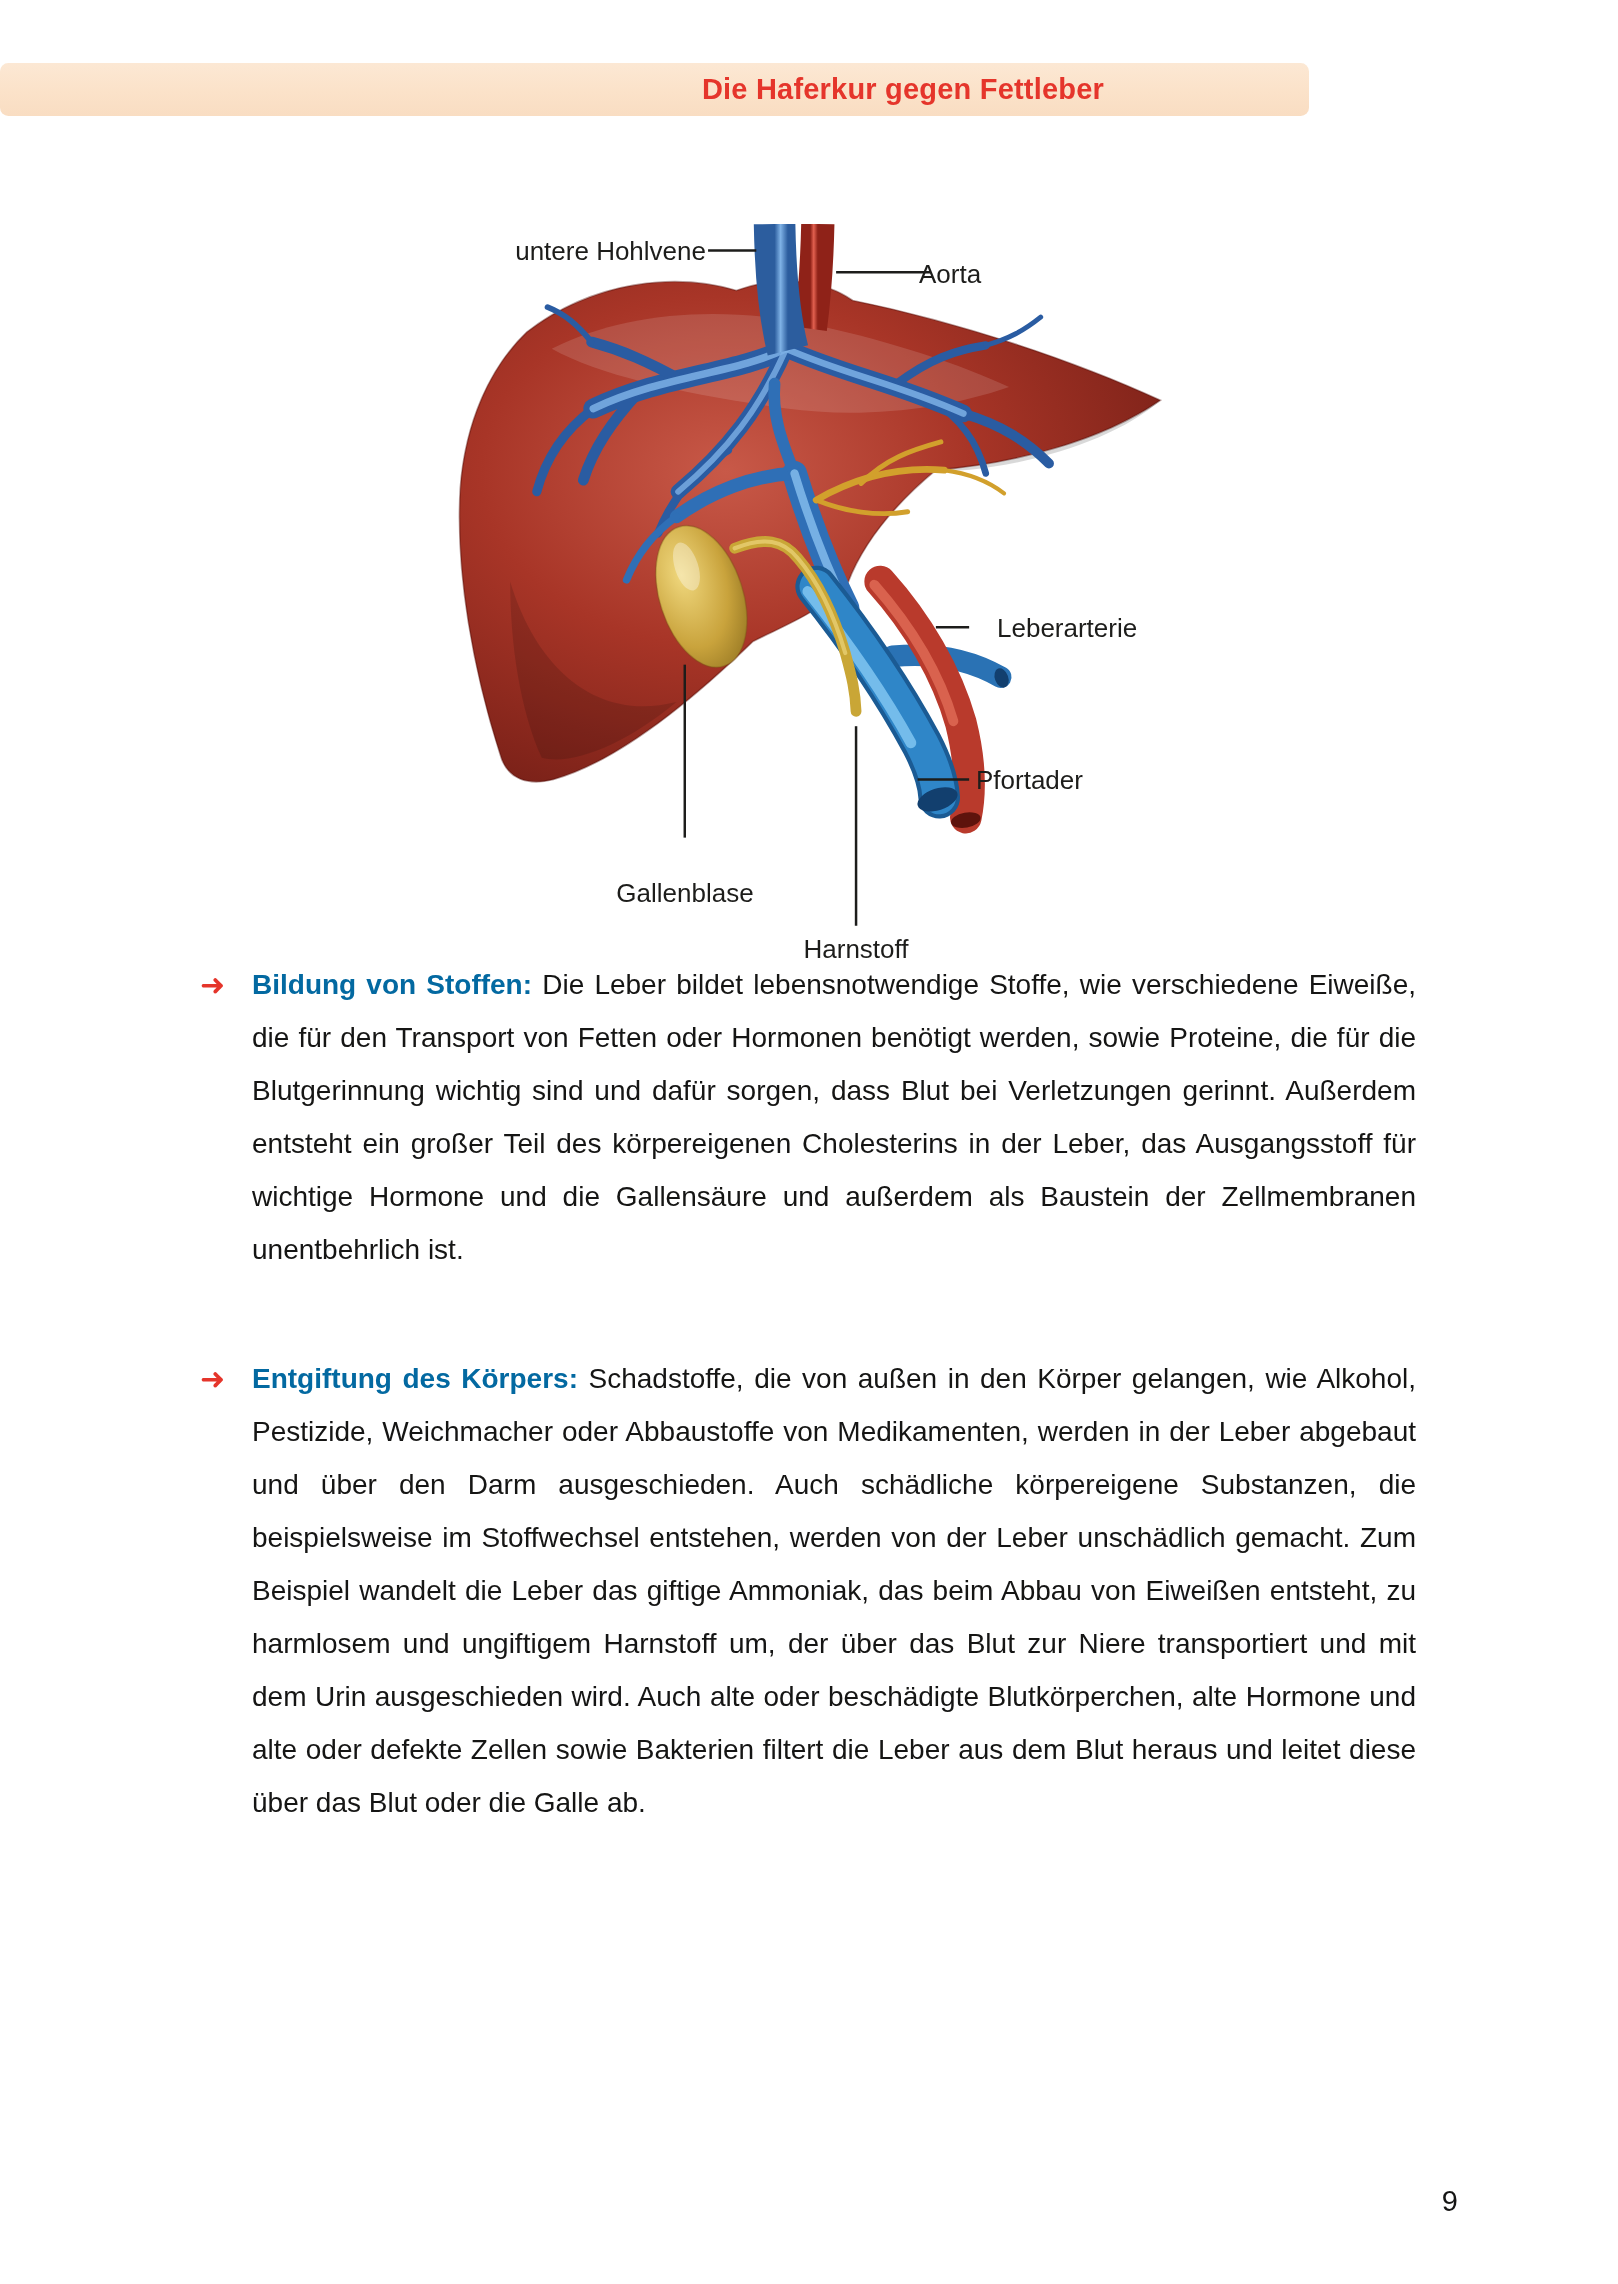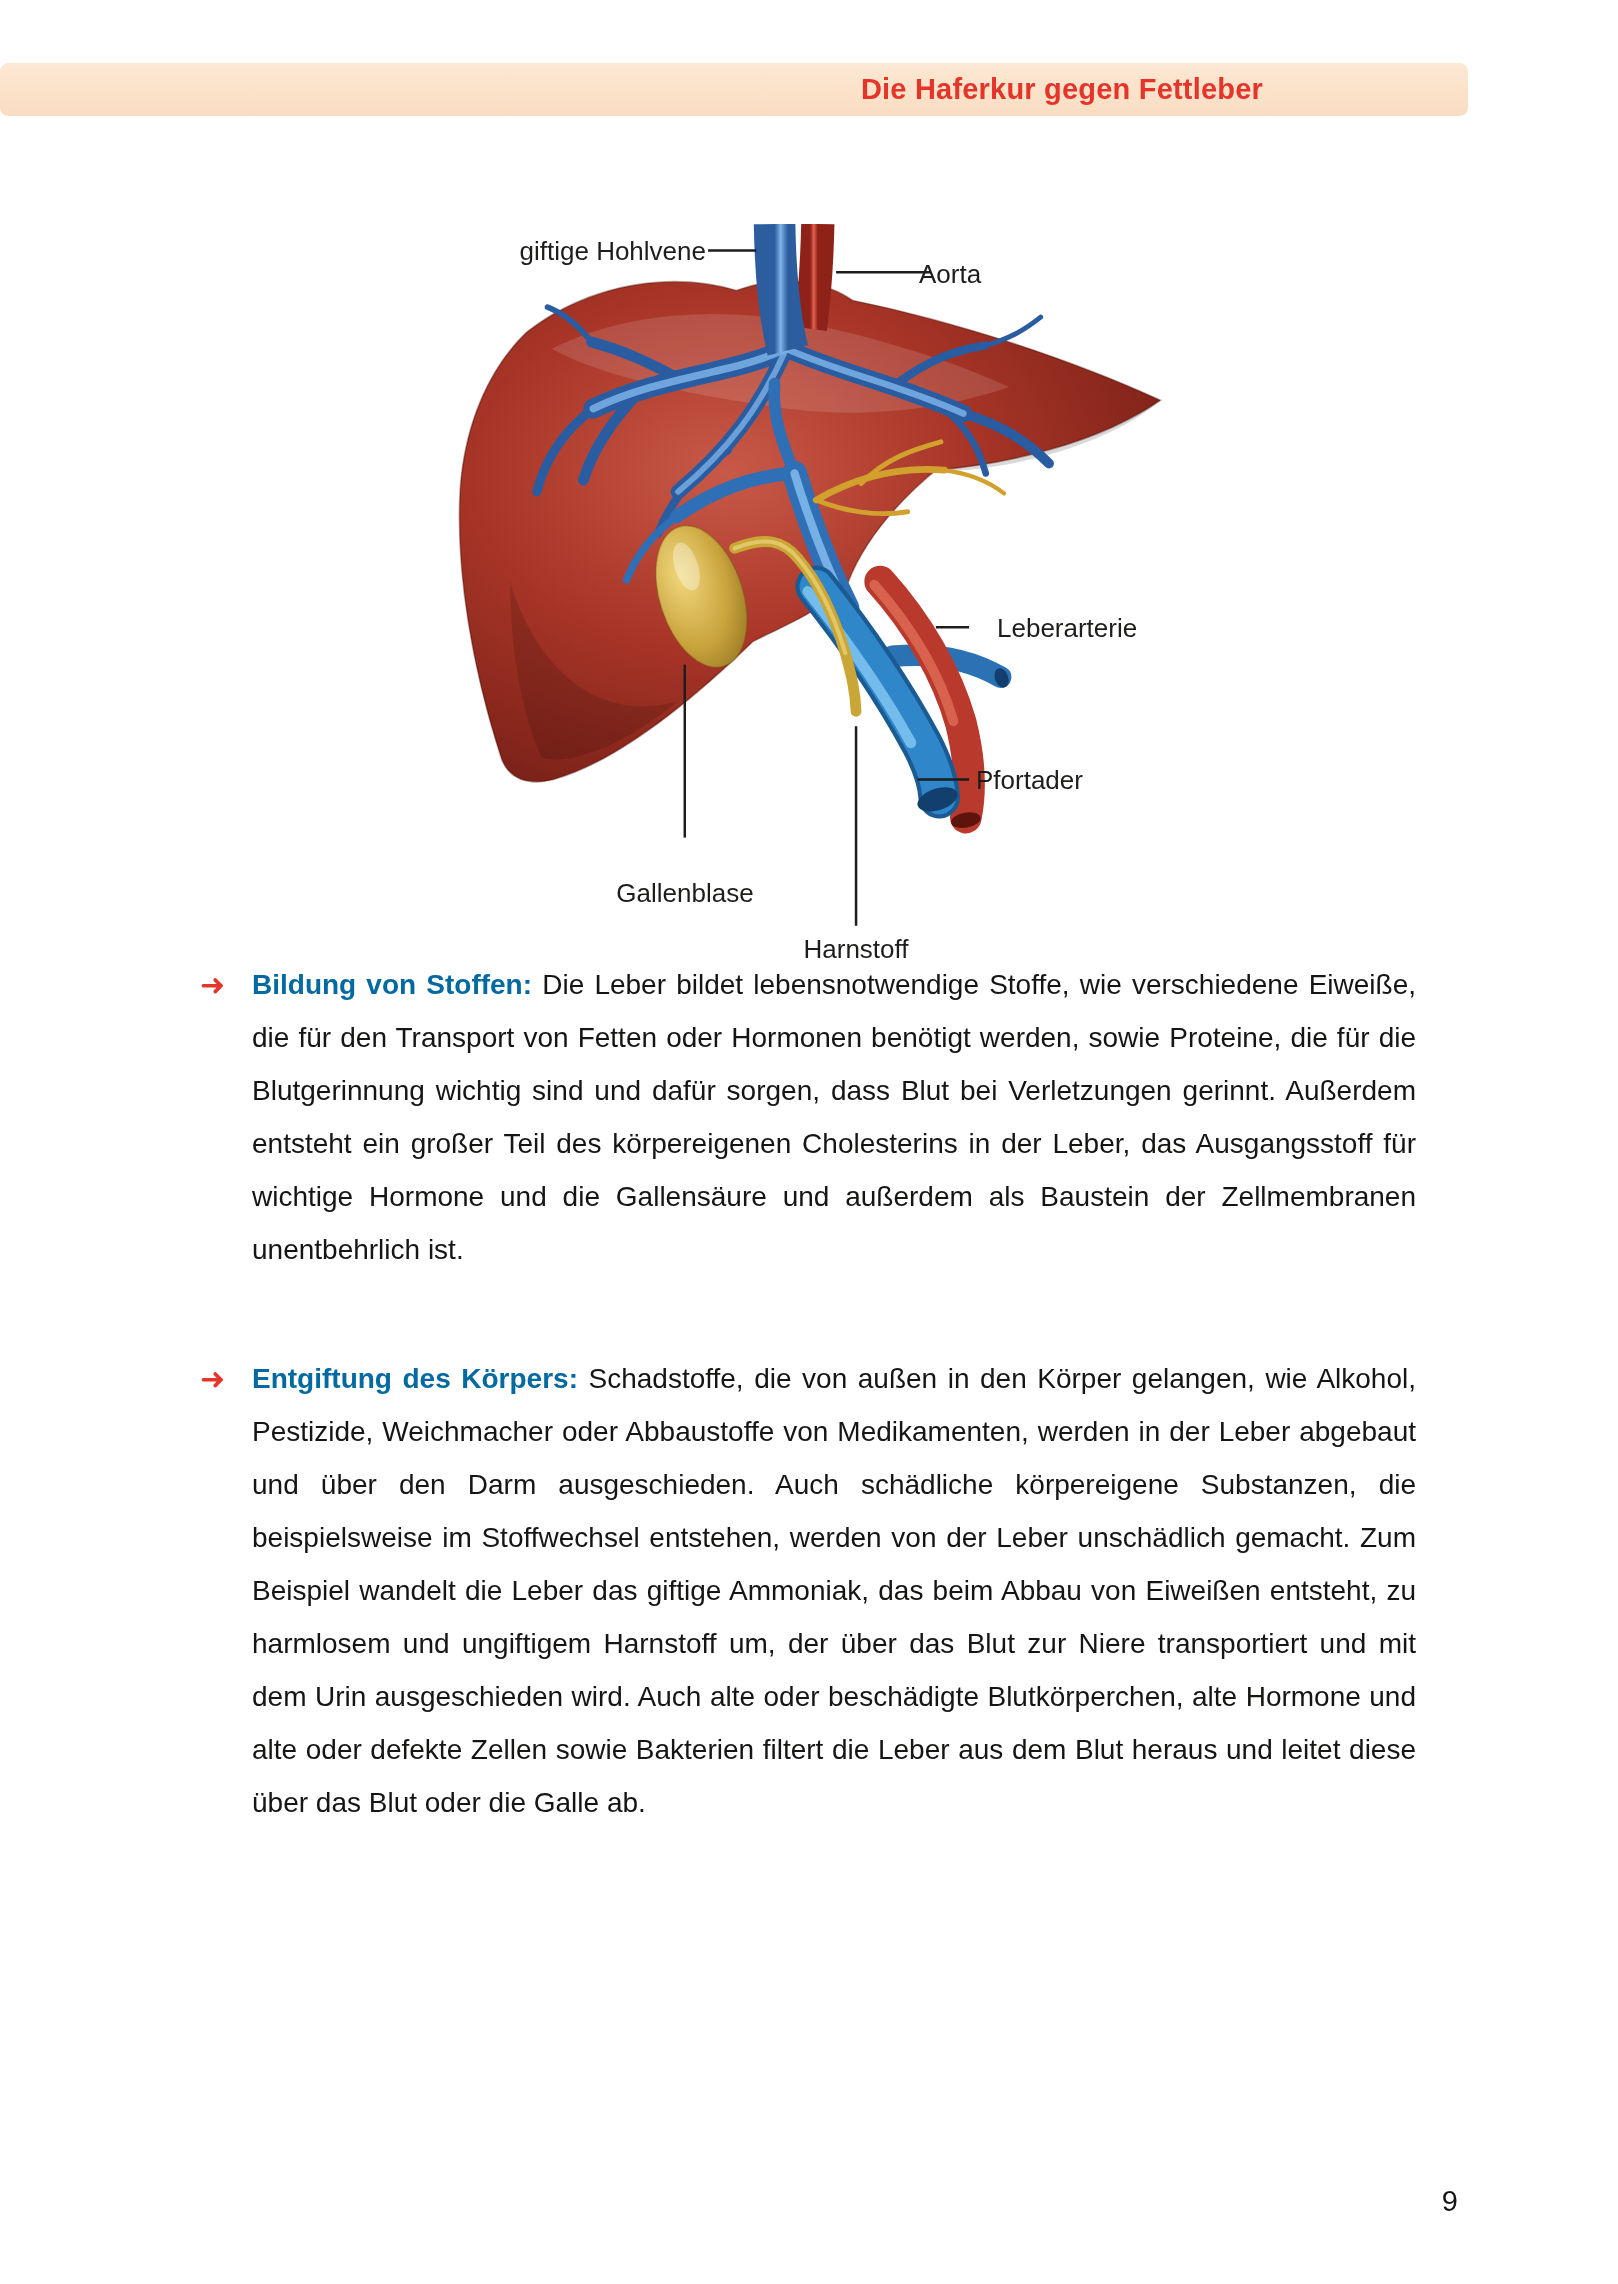--- a/index.html
+++ b/index.html
@@ -1,20 +1,20 @@
 <!DOCTYPE html>
 <html lang="de" style="font-size:13.3px"><head>
 <meta charset="utf-8">
 <style>
   html,body{margin:0;padding:0;background:#ffffff;}
   body{font-family:"Liberation Sans","DejaVu Sans",sans-serif;}
   .page{position:relative;width:1618px;height:2284px;background:#ffffff;overflow:hidden;}
 
   
-  .band{position:absolute;top:63px;left:0;width:1468px;height:53px;
+  .band{position:absolute;top:63px;left:0;width:1309px;height:53px;
         background:linear-gradient(180deg,#fcE8d4 0%,#fbe2c9 55%,#f9ddc2 100%);
         border-radius:8.3px;display:flex;align-items:center;justify-content:flex-end;
         padding-right:205px;box-sizing:border-box;}
   .band-title{color:#e5352b;font-weight:bold;font-size:29px;letter-spacing:0.2px;}
 
   
   .figure{position:absolute;top:224px;left:427px;width:765px;height:740px;margin:0;}
   .figure svg{position:absolute;top:0;left:0;}
   .fig-label{position:absolute;font-size:26px;color:#1d1d1b;white-space:nowrap;line-height:1;}
   .lbl-hohlvene{right:486px;top:14px;text-align:right;}
@@ -156,21 +156,21 @@
       <g stroke="#1d1d1b" stroke-width="3" fill="none">
         <path d="M338 32 H396"></path>
         <path d="M492 58 H606"></path>
         <path d="M612 485 H652"></path>
         <path d="M590 668 H652"></path>
         <path d="M310 530 V738"></path>
         <path d="M516 604 V844"></path>
       </g>
     </svg>
 
-    <div class="fig-label lbl-hohlvene">giftige Hohlvene</div>
+    <div class="fig-label lbl-hohlvene">untere Hohlvene</div>
     <div class="fig-label lbl-aorta">Aorta</div>
     <div class="fig-label lbl-leberarterie">Leberarterie</div>
     <div class="fig-label lbl-gallenblase">Gallenblase</div>
     <div class="fig-label lbl-pfortader">Pfortader</div>
     <div class="fig-label lbl-gallengang">Harnstoff</div>
   </figure>
 
   <section class="content">
 
     <div class="bullet">

